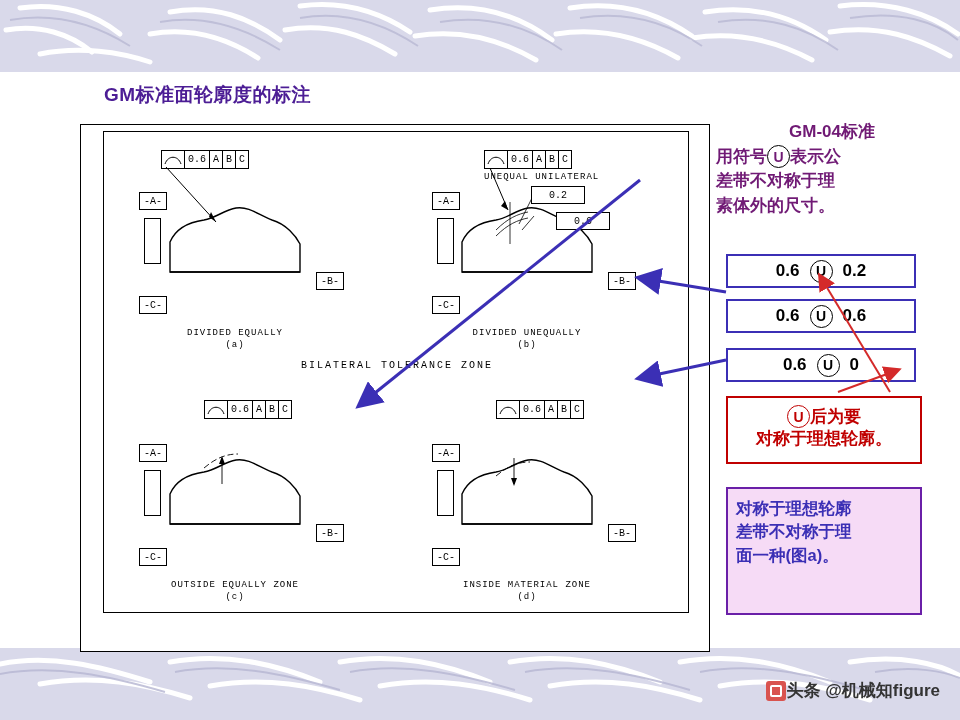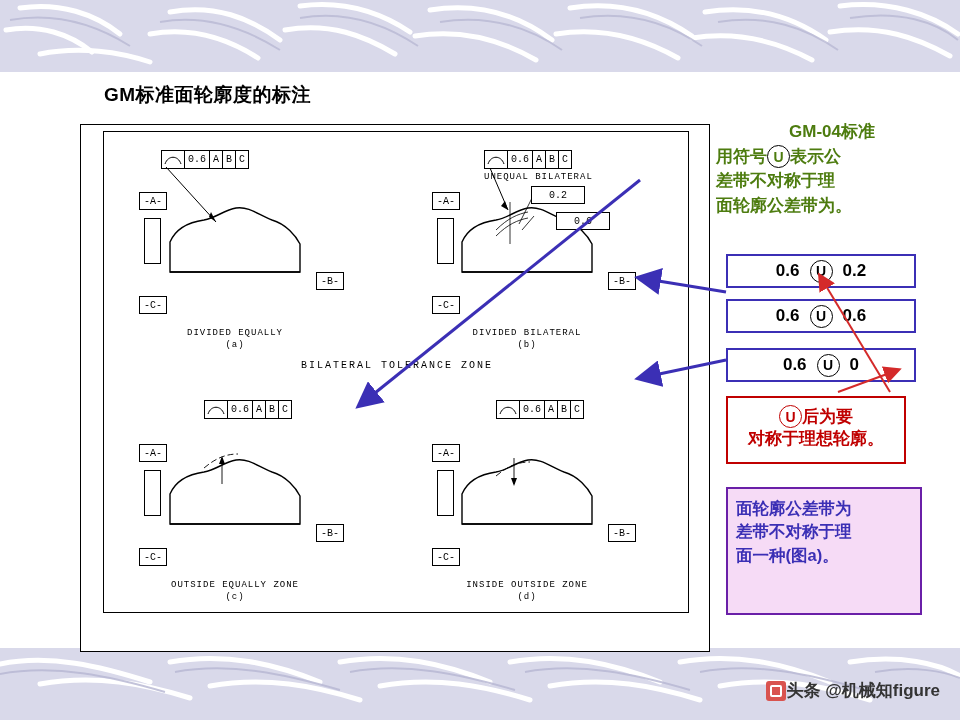--- a/index.html
+++ b/index.html
@@ -10,21 +10,21 @@
   }
   
   .band{position:absolute;left:0;width:960px;overflow:hidden;}
   .band.top{top:0;height:72px;background:#d9d9ea;}
   .band.bot{bottom:0;height:72px;background:#d9d9ea;}
   .band svg{display:block;}
 
   
   .slide-title{
     position:absolute;left:104px;top:82px;
-    font-size:19px;font-weight:bold;color:#000000;
+    font-size:19px;font-weight:bold;color:#4c1d95;
     letter-spacing:.5px;
   }
 
   
   .fig-frame{
     position:absolute;left:80px;top:124px;width:630px;height:528px;
     border:1px solid #000;background:#fff;box-sizing:border-box;
   }
   .fig-inner{
     position:absolute;left:22px;top:6px;width:586px;height:482px;
@@ -57,40 +57,40 @@
   .lbl{
     position:absolute;font-size:9px;letter-spacing:1px;color:#000;
     font-family:"Liberation Mono","DejaVu Sans Mono",monospace;
     white-space:nowrap;text-align:center;
   }
   .lbl.big{font-size:10px;letter-spacing:2px;}
 
   
   .note-top{
     position:absolute;left:716px;top:120px;width:232px;
-    font-size:17px;font-weight:bold;line-height:1.45;color:#4d7c0f;
+    font-size:17px;font-weight:bold;line-height:1.45;color:#701a75;
     text-align:left;
   }
   .note-top .ctr{text-align:center;display:block;}
   .valbox{
     position:absolute;left:726px;width:190px;height:34px;
     border:2px solid #3b2fb5;background:#fff;box-sizing:border-box;
     display:flex;align-items:center;justify-content:center;gap:10px;
     font-size:17px;font-weight:bold;color:#000;
   }
   .valbox.b1{top:254px;}
   .valbox.b2{top:299px;}
   .valbox.b3{top:348px;}
   .ucirc{
     display:inline-flex;align-items:center;justify-content:center;
     width:21px;height:21px;border:1.5px solid #000;border-radius:50%;
     font-size:14px;font-weight:bold;line-height:1;
   }
   .redbox{
-    position:absolute;left:726px;top:396px;width:180px;height:68px;
+    position:absolute;left:726px;top:396px;width:196px;height:68px;
     border:2px solid #c00000;background:#fff;box-sizing:border-box;
     color:#c00000;font-weight:bold;font-size:17px;line-height:1.35;
     text-align:center;padding-top:7px;
   }
   .redbox .ucirc{border-color:#c00000;color:#c00000;}
   .pinkbox{
     position:absolute;left:726px;top:487px;width:196px;height:128px;
     border:2px solid #6a1fa8;background:#f6dbf6;box-sizing:border-box;
     color:#3b2fb5;font-weight:bold;font-size:16.5px;line-height:1.42;
     text-align:left;padding:8px 6px 0 8px;
@@ -239,30 +239,30 @@
       <div class="sym">
         <svg width="18" height="11" viewBox="0 0 18 11">
             <path d="M1 10 C4 1 14 1 17 10" fill="none" stroke="#000" stroke-width="1"></path>
           </svg>
       </div>
       <div>0.6</div>
       <div>A</div>
       <div>B</div>
       <div>C</div>
     </div>
-    <div class="lbl" style="left:380px;top:40px;">UNEQUAL BILATERAL</div>
+    <div class="lbl" style="left:380px;top:40px;">UNEQUAL UNILATERAL</div>
     <div class="datum" style="left:427px;top:54px;width:44px;">0.2</div>
     <div class="datum" style="left:452px;top:80px;width:44px;">0.6</div>
 
     <div class="datum" style="left:328px;top:60px;">-A-</div>
     <div class="dbar" style="left:333px;top:86px;width:15px;height:44px;"></div>
     <div class="datum" style="left:504px;top:140px;">-B-</div>
     <div class="datum" style="left:328px;top:164px;">-C-</div>
 
-    <div class="lbl" style="left:348px;top:196px;width:150px;">DIVIDED BILATERAL</div>
+    <div class="lbl" style="left:348px;top:196px;width:150px;">DIVIDED UNEQUALLY</div>
     <div class="lbl" style="left:348px;top:208px;width:150px;">(b)</div>
 
     <div class="lbl big" style="left:143px;top:228px;width:300px;">BILATERAL TOLERANCE ZONE</div>
 
     <div class="fcf" style="left:100px;top:268px;">
       <div class="sym">
         <svg width="18" height="11" viewBox="0 0 18 11">
             <path d="M1 10 C4 1 14 1 17 10" fill="none" stroke="#000" stroke-width="1"></path>
           </svg>
       </div>
@@ -286,32 +286,32 @@
       </div>
       <div>0.6</div>
       <div>A</div>
       <div>B</div>
       <div>C</div>
     </div>
     <div class="datum" style="left:328px;top:312px;">-A-</div>
     <div class="dbar" style="left:333px;top:338px;width:15px;height:44px;"></div>
     <div class="datum" style="left:504px;top:392px;">-B-</div>
     <div class="datum" style="left:328px;top:416px;">-C-</div>
-    <div class="lbl" style="left:338px;top:448px;width:170px;">INSIDE OUTSIDE ZONE</div>
+    <div class="lbl" style="left:338px;top:448px;width:170px;">INSIDE MATERIAL ZONE</div>
     <div class="lbl" style="left:338px;top:460px;width:170px;">(d)</div>
 
   </div>
 
 </div>
 
 <div class="note-top">
   <span class="ctr">GM-04标准</span>
   <span>用符号</span><span class="ucirc">U</span><span>表示公</span><br>
   <span>差带不对称于理</span><br>
-  <span>面轮廓公差带为。</span>
+  <span>素体外的尺寸。</span>
 </div>
 
 <div class="valbox b1">
   <span>0.6</span>
   <span class="ucirc">U</span>
   <span>0.2</span>
 </div>
 <div class="valbox b2">
   <span>0.6</span>
   <span class="ucirc">U</span>
@@ -322,21 +322,21 @@
   <span class="ucirc">U</span>
   <span>0</span>
 </div>
 
 <div class="redbox">
   <span class="ucirc">U</span><span>后为要</span><br>
   <span>对称于理想轮廓。</span>
 </div>
 
 <div class="pinkbox">
-  <span>面轮廓公差带为</span><br>
+  <span>对称于理想轮廓</span><br>
   <span>差带不对称于理</span><br>
   <span>面一种(图a)。</span>
 </div>
 
 <svg class="overlay" xmlns="http://www.w3.org/2000/svg">
   <defs>
     <marker id="abBlue" markerWidth="9" markerHeight="9" refX="7" refY="4.5" orient="auto">
       <path d="M0,0 L9,4.5 L0,9 z" fill="#3b2fb5"></path>
     </marker>
     <marker id="abRed" markerWidth="9" markerHeight="9" refX="7" refY="4.5" orient="auto">

